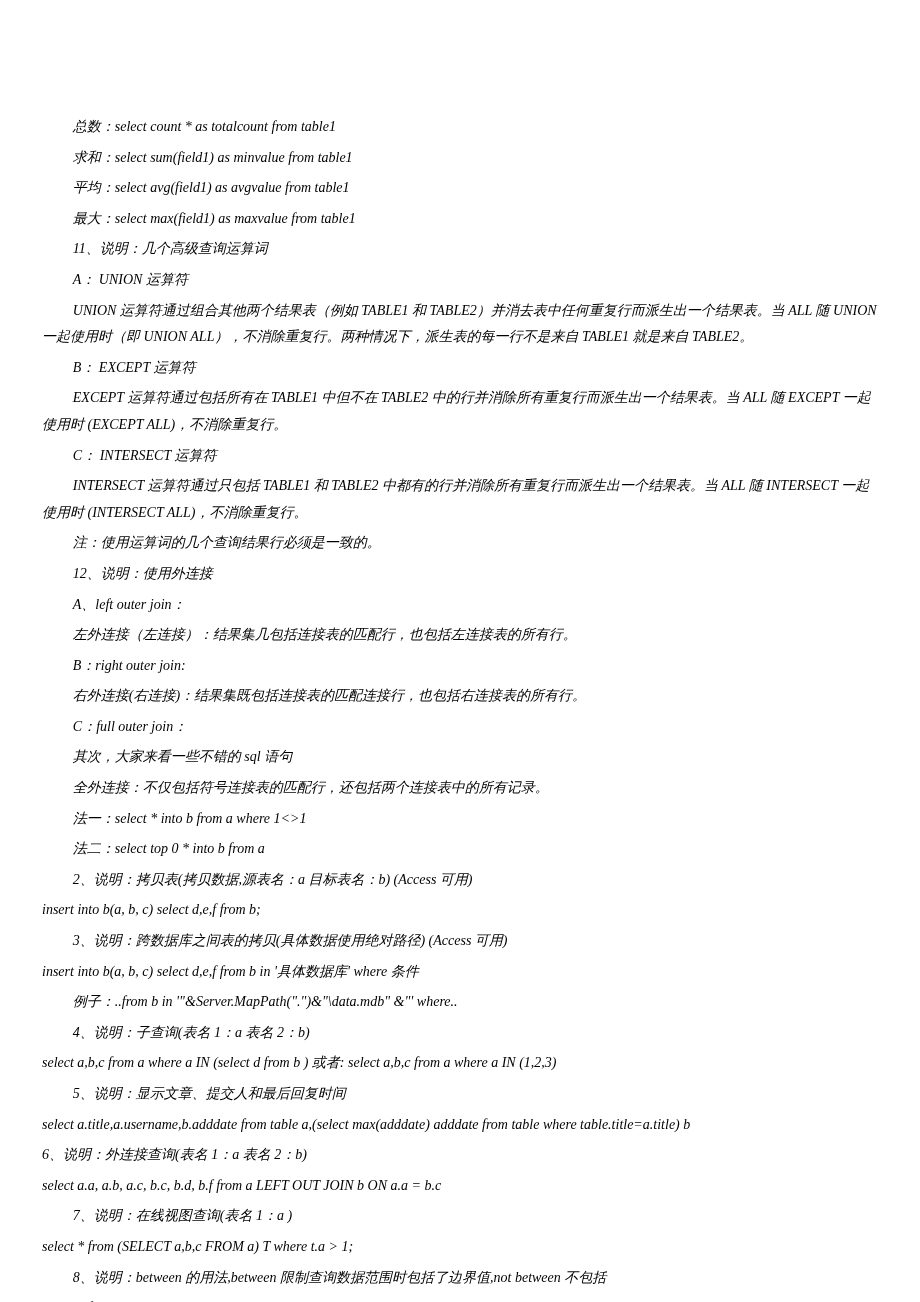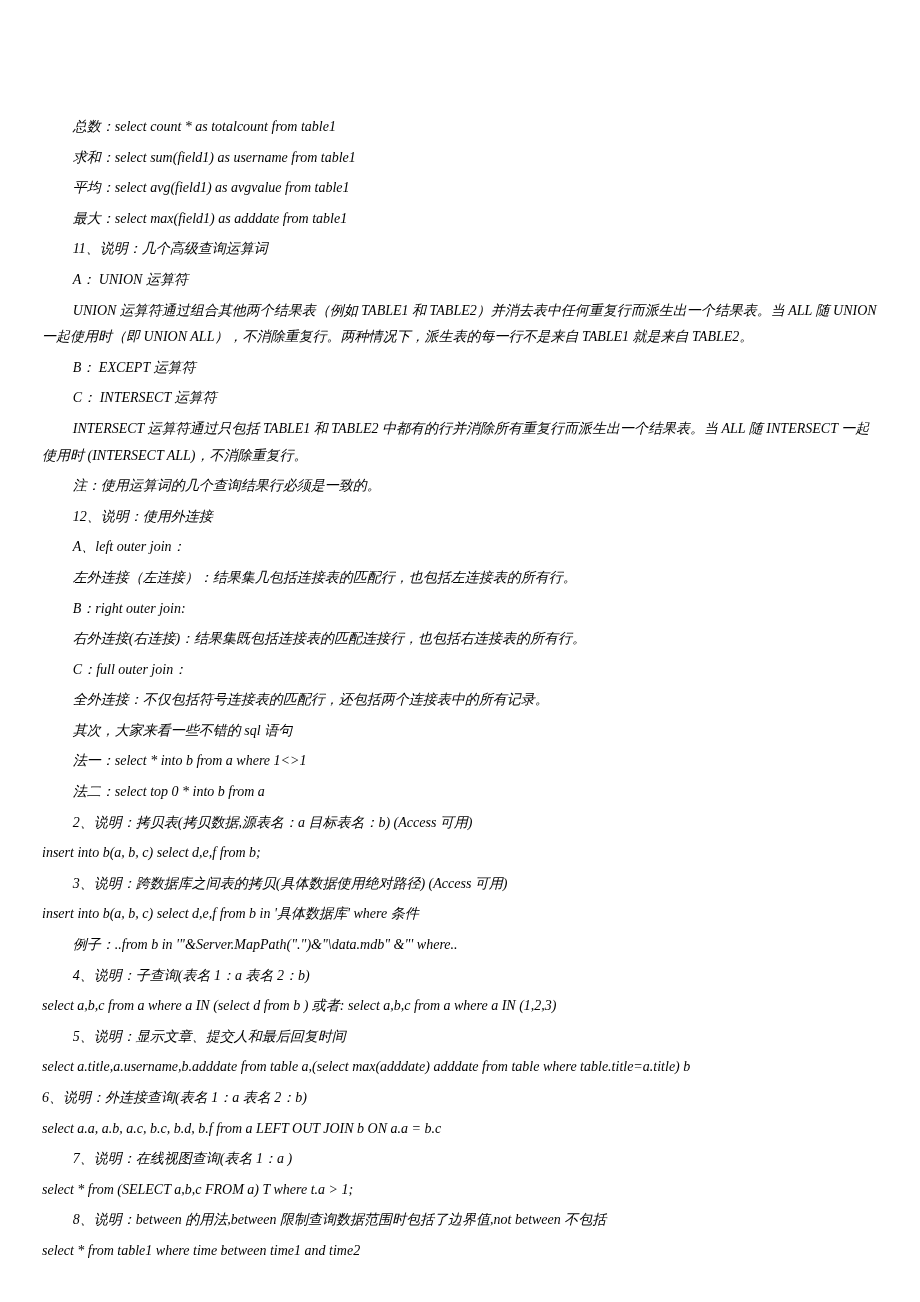--- a/index.html
+++ b/index.html
@@ -23,38 +23,39 @@
       margin: 4px;
       padding: 0;
       font-style: italic;
     }
   </style>
 </head>
 <body>
 
 <div id="doc">
     <p class="indent">总数：select count * as totalcount from table1</p>
-    <p class="indent">求和：select sum(field1) as username from table1</p>
+    <p class="indent">求和：select sum(field1) as minvalue from table1</p>
     <p class="indent">平均：select avg(field1) as avgvalue from table1</p>
-    <p class="indent">最大：select max(field1) as adddate from table1</p>
+    <p class="indent">最大：select max(field1) as maxvalue from table1</p>
     <p class="indent">11、说明：几个高级查询运算词</p>
     <p class="indent">A： UNION 运算符</p>
     <p class="indent">UNION 运算符通过组合其他两个结果表（例如 TABLE1 和 TABLE2）并消去表中任何重复行而派生出一个结果表。当 ALL 随 UNION 一起使用时（即 UNION ALL），不消除重复行。两种情况下，派生表的每一行不是来自 TABLE1 就是来自 TABLE2。</p>
     <p class="indent">B： EXCEPT 运算符</p>
+    <p class="indent">EXCEPT 运算符通过包括所有在 TABLE1 中但不在 TABLE2 中的行并消除所有重复行而派生出一个结果表。当 ALL 随 EXCEPT 一起使用时 (EXCEPT ALL)，不消除重复行。</p>
     <p class="indent">C： INTERSECT 运算符</p>
     <p class="indent">INTERSECT 运算符通过只包括 TABLE1 和 TABLE2 中都有的行并消除所有重复行而派生出一个结果表。当 ALL 随 INTERSECT 一起使用时 (INTERSECT ALL)，不消除重复行。</p>
     <p class="indent">注：使用运算词的几个查询结果行必须是一致的。</p>
     <p class="indent">12、说明：使用外连接</p>
     <p class="indent">A、left outer join：</p>
     <p class="indent">左外连接（左连接）：结果集几包括连接表的匹配行，也包括左连接表的所有行。</p>
     <p class="indent">B：right outer join:</p>
     <p class="indent">右外连接(右连接)：结果集既包括连接表的匹配连接行，也包括右连接表的所有行。</p>
     <p class="indent">C：full outer join：</p>
+    <p class="indent">其次，大家来看一些不错的 sql 语句</p>
     <p class="indent">全外连接：不仅包括符号连接表的匹配行，还包括两个连接表中的所有记录。</p>
-    <p class="indent">其次，大家来看一些不错的 sql 语句</p>
     <p class="indent">法一：select * into b from a where 1&lt;&gt;1</p>
     <p class="indent">法二：select top 0 * into b from a</p>
     <p class="indent">2、说明：拷贝表(拷贝数据,源表名：a 目标表名：b) (Access 可用)</p>
     <p class="no-indent">insert into b(a, b, c) select d,e,f from b;</p>
     <p class="indent">3、说明：跨数据库之间表的拷贝(具体数据使用绝对路径) (Access 可用)</p>
     <p class="no-indent">insert into b(a, b, c) select d,e,f from b in '具体数据库' where 条件</p>
     <p class="indent">例子：..from b in '"&amp;Server.MapPath(".")&amp;"\data.mdb" &amp;"' where..</p>
     <p class="indent">4、说明：子查询(表名 1：a 表名 2：b)</p>
     <p class="no-indent">select a,b,c from a where a IN (select d from b ) 或者: select a,b,c from a where a IN (1,2,3)</p>
     <p class="indent">5、说明：显示文章、提交人和最后回复时间</p>

